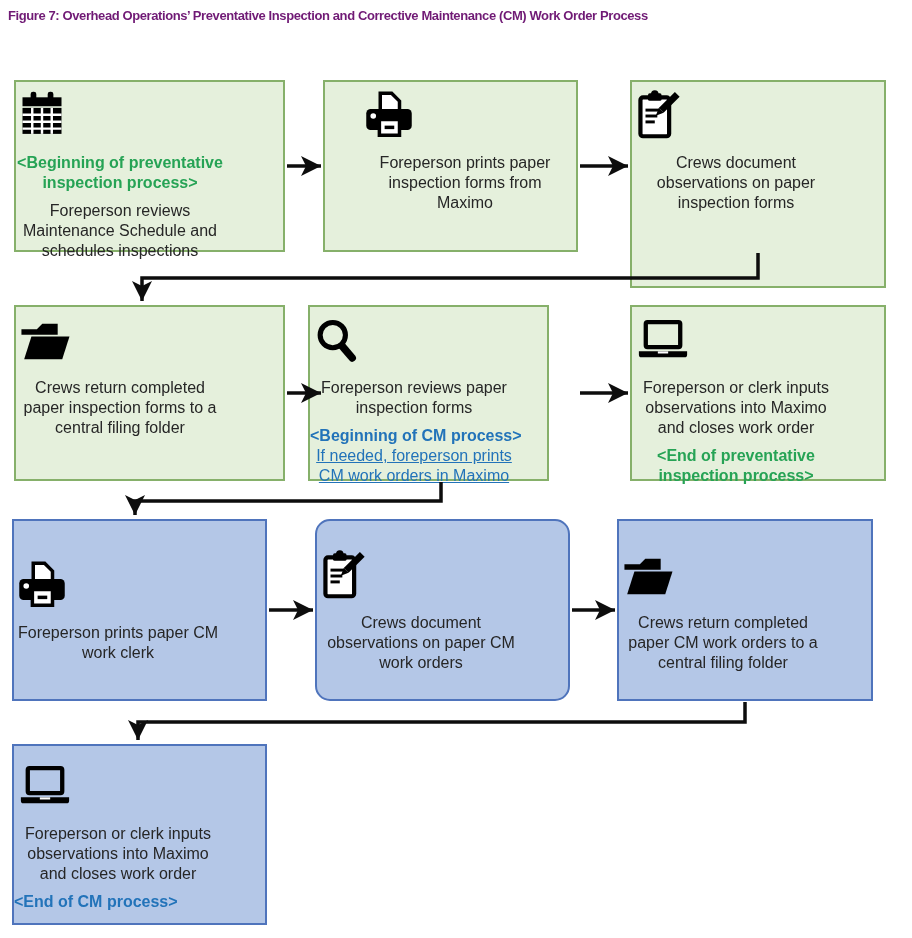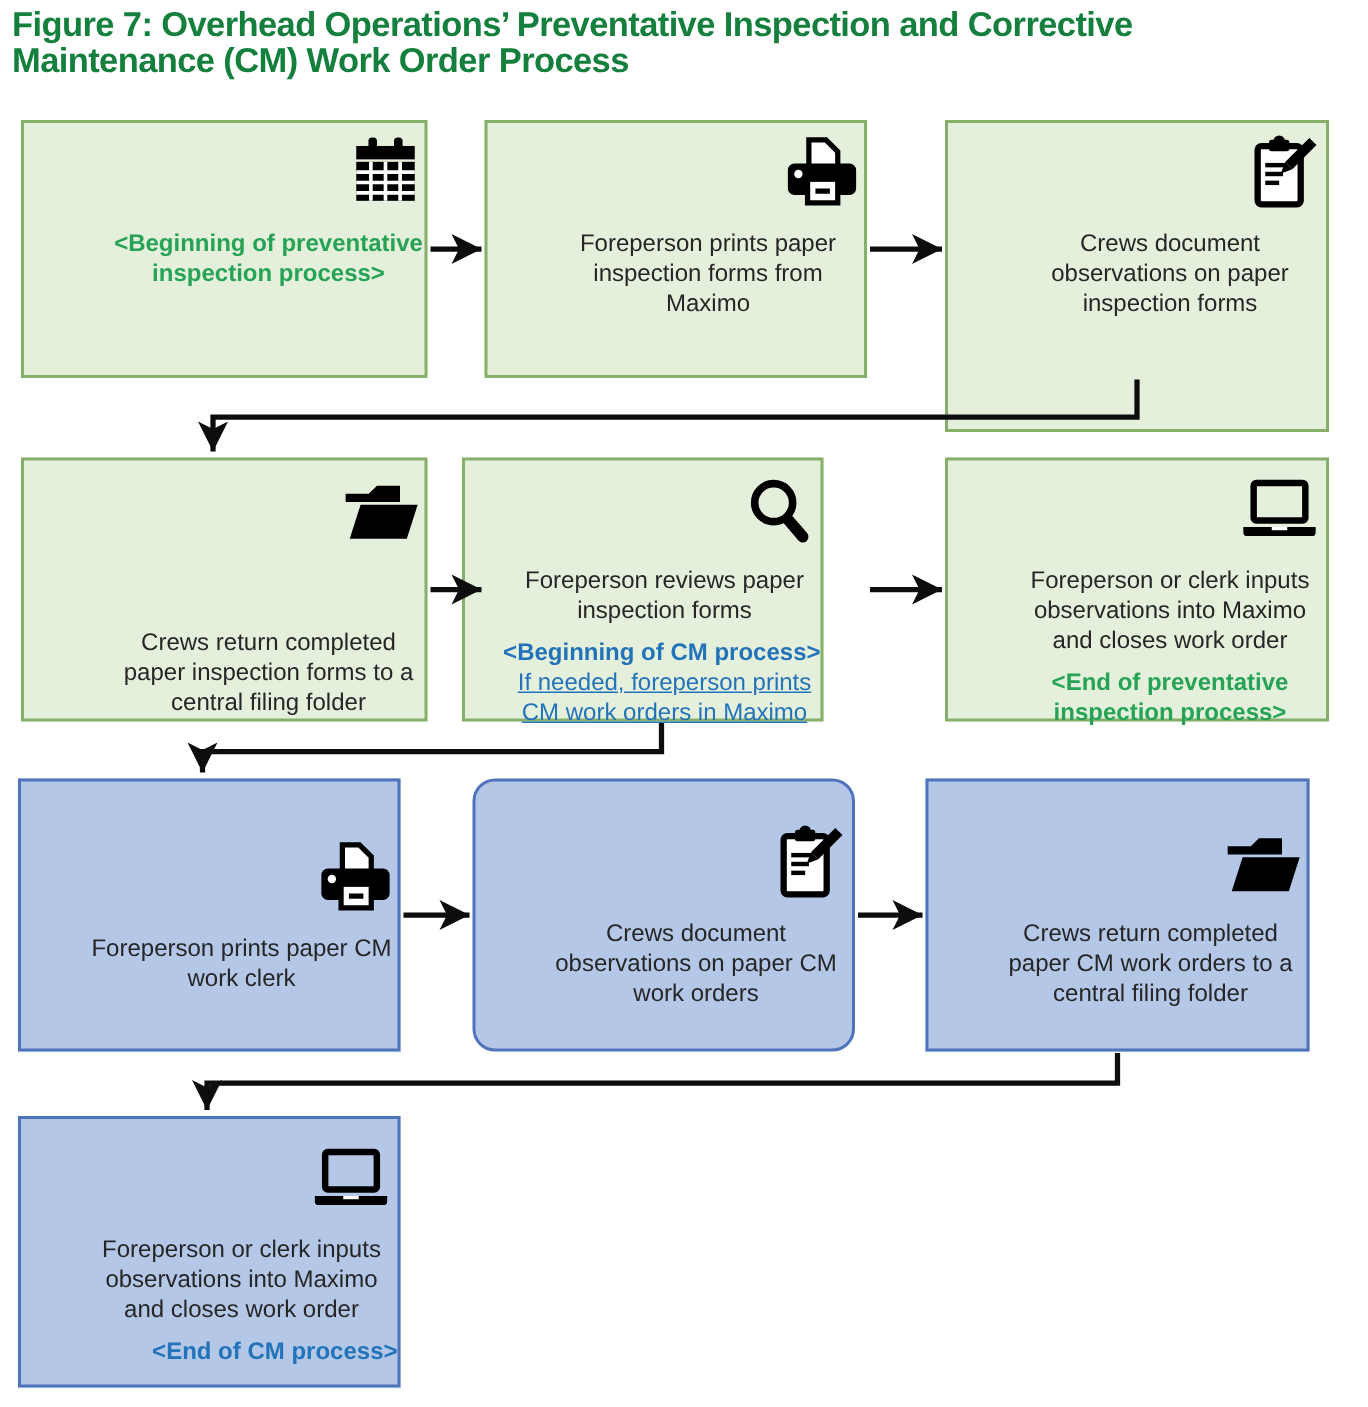--- a/index.html
+++ b/index.html
@@ -2,26 +2,26 @@
 <html style="--green-fill: #E5F0DC; --green-border: #86B06A; --blue-fill: #B4C7E7; --blue-border: #4F74BC; --green-text: #26A355; --blue-text: #2273B9; --connector: #0D0D0D;"><head>
 <meta charset="utf-8">
 <style>
   html,body { margin:0; padding:0; background:#ffffff; }
   #canvas {
     position:relative; width:912px; height:938px; background:#ffffff;
     font-family:"Liberation Sans", sans-serif; overflow:hidden;
   }
   #title {
     position:absolute; left:8px; top:4px; width:880px;
-    font-size:23px; font-weight:bold; letter-spacing:-0.4px;
-    line-height:24px; color:#15803d;
+    font-size:13px; font-weight:bold; letter-spacing:-0.4px;
+    line-height:24px; color:#701a75;
   }
   .box {
     position:absolute; box-sizing:border-box;
-    display:flex; flex-direction:column; align-items:flex-end;
+    display:flex; flex-direction:column; align-items:flex-start;
     justify-content:flex-start; padding-top:5px;
     text-align:center;
   }
   .box.center { justify-content:center; padding-top:0; }
   .box.green { background:var(--green-fill); border:2px solid var(--green-border); }
   .box.blue  { background:var(--blue-fill);  border:2px solid var(--blue-border); }
   .icon { height:58px; display:flex; align-items:center; justify-content:center; margin-bottom:8px; color:#000; flex:0 0 auto; }
   .seg {
     font-size:16px; line-height:20px; color:#262626; max-width:208px;
   }
@@ -54,20 +54,21 @@
           <line x1="8" y1="30.5" x2="56" y2="30.5"></line>
           <line x1="8" y1="39" x2="56" y2="39"></line>
           <line x1="8" y1="47.5" x2="56" y2="47.5"></line>
           <line x1="20" y1="22" x2="20" y2="54"></line>
           <line x1="32" y1="22" x2="32" y2="54"></line>
           <line x1="44" y1="22" x2="44" y2="54"></line>
         </g>
       </svg>
     </div>
     <div class="seg green-bold">&lt;Beginning of preventative inspection process&gt;</div>
+    <div class="seg">Foreperson reviews Maintenance Schedule and schedules inspections</div>
   </div>
 
   <div class="box green" style="left:323px; top:80px; width:255px; height:172px;padding-left:36px;">
     <div class="icon">
       <svg width="56" height="54" viewBox="0 0 64 60" aria-hidden="true">
         <path d="M22 4 h13 l9 9 v12 H22 Z" fill="#fff" stroke="#000" stroke-width="4"></path>
         <rect x="6" y="22" width="52" height="24" rx="5" fill="#000"></rect>
         <circle cx="14" cy="30" r="3.2" fill="#fff"></circle>
         <rect x="21" y="34" width="23" height="18" fill="#fff" stroke="#000" stroke-width="4"></rect>
         <line x1="27" y1="43" x2="38" y2="43" stroke="#000" stroke-width="4"></line>
@@ -89,21 +90,21 @@
         </g>
         <g transform="rotate(45 48 12)">
           <rect x="44" y="4" width="8" height="27" fill="#000"></rect>
           <polygon points="44,31 52,31 48,40" fill="#000"></polygon>
         </g>
       </svg>
     </div>
     <div class="seg">Crews document observations on paper inspection forms</div>
   </div>
 
-  <div class="box green" style="left:14px; top:305px; width:271px; height:176px;gap:41px;">
+  <div class="box green" style="left:14px; top:305px; width:271px; height:176px;">
     <div class="icon">
       <svg width="58" height="50" viewBox="0 0 64 52" aria-hidden="true">
         <path d="M6 13 h17 l6 -6 h17 v12 H6 Z" fill="#000"></path>
         <polygon points="9,46 17,21 59,21 51,46" fill="#000"></polygon>
       </svg>
     </div>
     <div class="seg">Crews return completed paper inspection forms to a central filing folder</div>
   </div>
 
   <div class="box green" style="left:308px; top:305px; width:241px; height:176px;">

